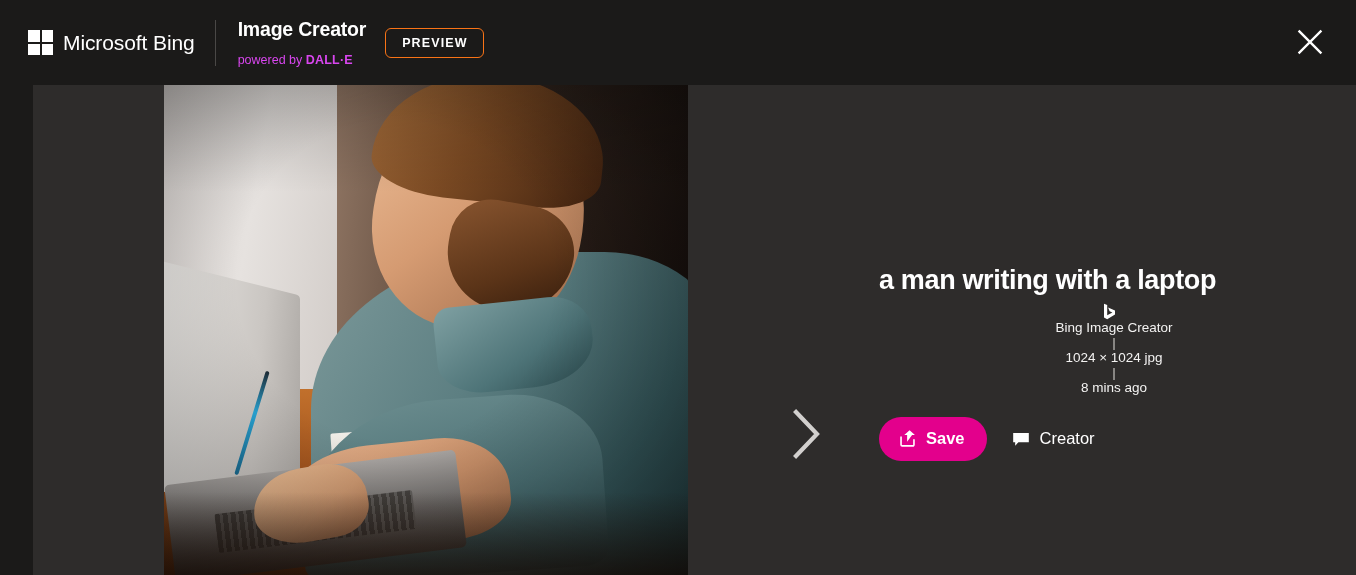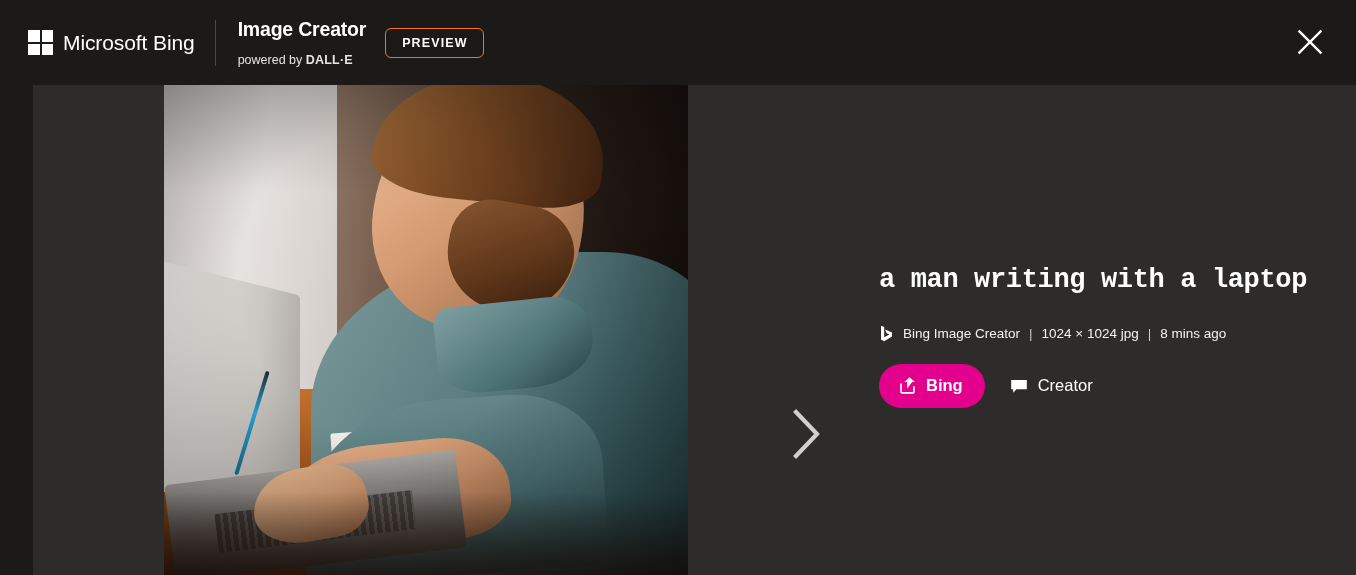--- a/index.html
+++ b/index.html
@@ -65,21 +65,21 @@
   }
   .product-title {
     font-size: 19.5px;
     font-weight: 700;
     letter-spacing: -0.2px;
     white-space: nowrap;
   }
   .product-sub {
     font-size: 12.5px;
     font-weight: 400;
-    color: #e5e5e5;
+    color: #d946ef;
     white-space: nowrap;
     margin-top: 14px;
   }
   .product-sub b { font-weight: 700; letter-spacing: 0.2px; }
 
   .preview-badge {
     margin-left: 19px;
     border: 1px solid #f97316;
     border-radius: 6px;
     padding: 8px 15px 8px 16px;
@@ -264,30 +264,30 @@
     width: 470px;
   }
 
   .img-title {
     font-size: 27px;
     font-weight: 700;
     letter-spacing: -0.35px;
     color: #ffffff;
     white-space: nowrap;
     line-height: 1.18;
-    font-family: Liberation Mono, monospace;
   }
 
   .meta-row {
     display: flex;
     align-items: center;
-    margin-top: 28px;
+    margin-top: 6px;
     font-size: 13.5px;
     color: #f3f2f1;
     white-space: nowrap;
+    flex-direction: column;
   }
   .meta-bing {
     width: 15px; height: 17px;
     margin-right: 9px;
     flex: none;
     display: flex; align-items: center; justify-content: center;
   }
   .meta-sep {
     color: #c8c6c4;
     margin: 0 9px;
@@ -435,21 +435,21 @@
     <div class="actions">
 
       <button class="share-btn">
         <span>
           <svg width="19" height="19" viewBox="0 0 20 20" aria-hidden="true">
             <path d="M3.2 8.6 L3.2 16.6 A1.2 1.2 0 0 0 4.4 17.8 L15.6 17.8
                      A1.2 1.2 0 0 0 16.8 16.6 L16.8 11.4" fill="none" stroke="#ffffff" stroke-width="1.7" stroke-linecap="round"></path>
             <path d="M9.6 13.4 L9.6 6.2 L6.6 6.2 L12.2 1.2 L17.8 6.2 L14.8 6.2" fill="#ffffff"></path>
           </svg>
         </span>
-        <span>Bing</span>
+        <span>Save</span>
       </button>
 
 
 
       <button class="act-btn">
         <span>
           <svg width="20" height="20" viewBox="0 0 22 22" aria-hidden="true">
             <path d="M2.4 4.4 L19.6 4.4 L19.6 14.6 L8.2 14.6 L4.6 18.4
                      L4.6 14.6 L2.4 14.6 Z" fill="#ffffff"></path>
           </svg>

